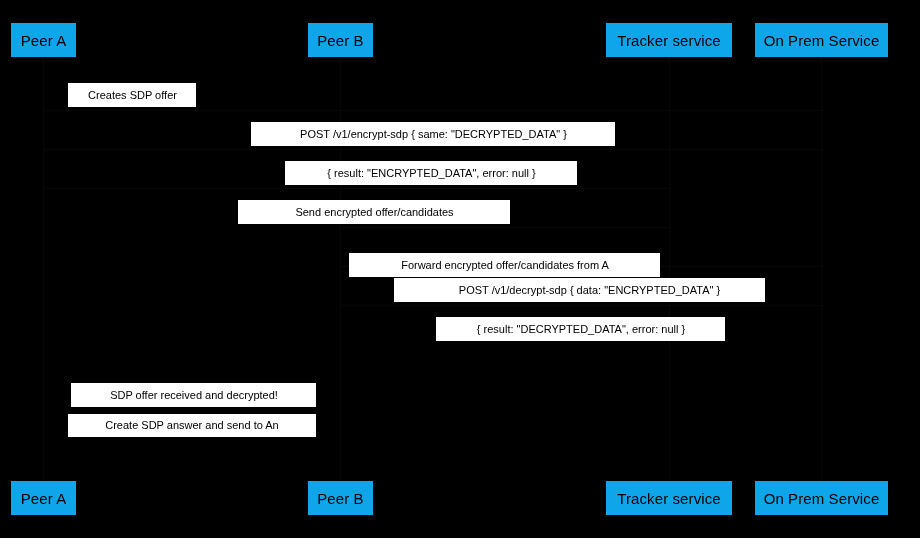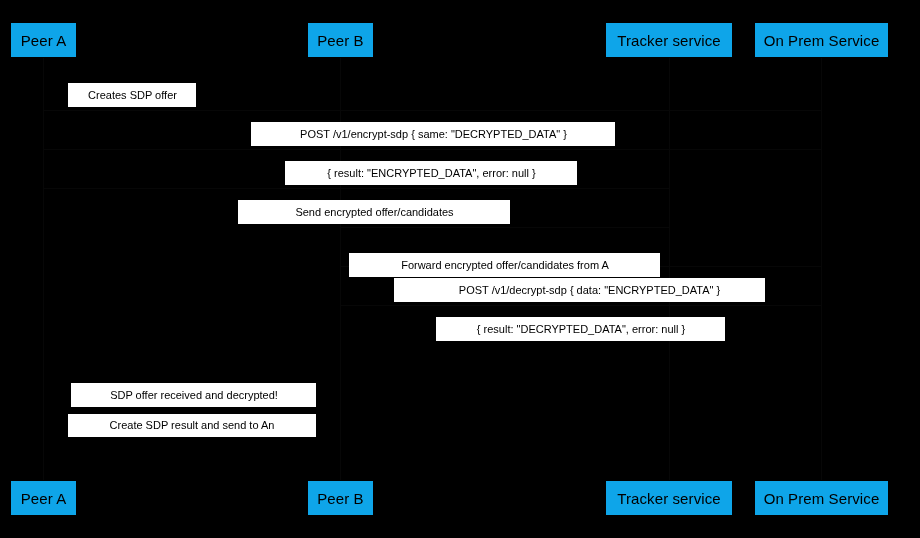--- a/index.html
+++ b/index.html
@@ -103,21 +103,21 @@
 
   <div class="msg-label" style="left:349px; top:239px; width:311px;margin-top:14px;">Forward encrypted offer/candidates from A</div>
 
   <div class="msg-label" style="left:394px; top:278px; width:371px;padding-left:21px;">POST /v1/decrypt-sdp { data: "ENCRYPTED_DATA" }</div>
 
   <div class="msg-label" style="left:436px; top:317px; width:289px;">{ result: "DECRYPTED_DATA", error: null }</div>
 
   <div class="msg-label" style="left:71px; top:383px; width:245px;">SDP offer received and decrypted!</div>
 
   <div class="msg-label two-line" style="left:68px; top:414px; width:248px;">
-    <div>Create SDP result and send to An</div>
+    <div>Create SDP answer and send to An</div>
   </div>
 
   <div class="participant" style="left:10px; top:480px; width:67px;">
     <span>Peer A</span>
   </div>
   <div class="participant" style="left:307px; top:480px; width:67px;">
     <span>Peer B</span>
   </div>
   <div class="participant" style="left:605px; top:480px; width:128px;">
     <span>Tracker service</span>

